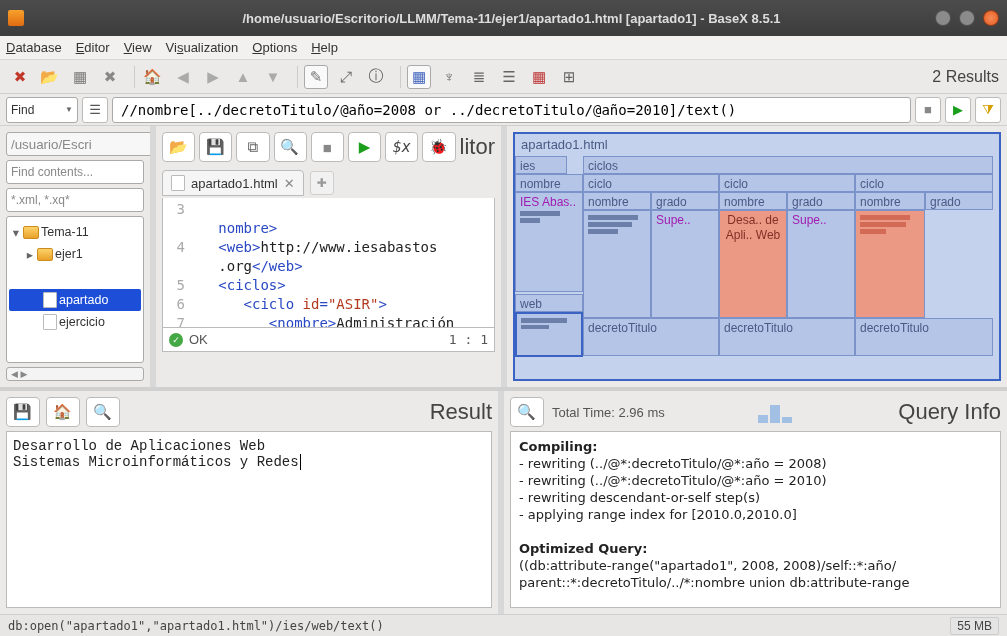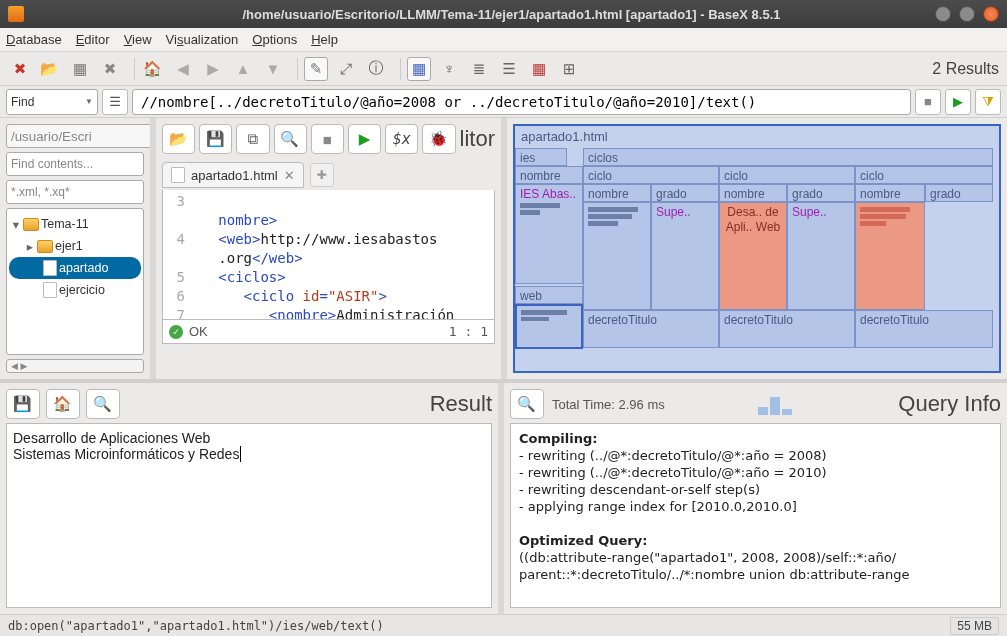--- a/index.html
+++ b/index.html
@@ -1,59 +1,59 @@
 <!DOCTYPE html>
 <html><head>
 <meta charset="utf-8">
 <style>
   * { box-sizing: border-box; margin: 0; padding: 0; }
   body { font-family: "Liberation Sans", "DejaVu Sans", sans-serif; font-size: 12px; background: #f2f1f0; color: #333; width: 1007px; height: 636px; overflow: hidden; display: flex; flex-direction: column; }
   .mono { font-family: "DejaVu Sans Mono", Consolas, monospace; }
   
-  .titlebar { background: linear-gradient(#4c4c4c, #3c3c3c); color: #ddd; height: 28px; display: flex; align-items: center; padding: 0 8px; font-weight: bold; font-size: 13px; position: relative; }
+  .titlebar { background: linear-gradient(#4c4c4c, #3c3c3c); color: #ddd; height: 36px; display: flex; align-items: center; padding: 0 8px; font-weight: bold; font-size: 13px; position: relative; }
   .titlebar-left { display:flex; gap:6px; align-items:center; }
   .title-appicon { width:16px; height:16px; background: linear-gradient(#f7a02a,#e06c12); border-radius:2px; }
   .titlebar-title { margin: 0 auto; }
   .win-controls { display:flex; gap:8px; position:absolute; right:8px; }
   .win-btn { width:16px; height:16px; border-radius:50%; border:1px solid rgba(0,0,0,.4); }
   .win-min { background:#8b8b8b; } .win-max { background:#8b8b8b; } .win-close { background: radial-gradient(#f58b57,#e65b1e); }
   
   .menubar { background:#f2f1f0; height:24px; display:flex; align-items:center; padding:0 6px; border-bottom:1px solid #d6d6d6; font-size:13px; }
   .menubar span { margin-right:14px; cursor:default; }
   .menubar span u { text-decoration: underline; }
   
   .toolbar { height:34px; background:#eceae8; border-bottom:1px solid #cfcfcf; display:flex; align-items:center; padding:0 8px; }
   .tbtn { width:24px; height:24px; margin-right:6px; border:none; background:none; display:flex; align-items:center; justify-content:center; font-size:15px; color:#555; }
   .tbtn.sel { border:1px solid #aaa; border-radius:3px; background:#f9f9f9; }
   .tsep { width:1px; height:22px; background:#ccc; margin:0 6px; }
   .results-count { margin-left:auto; font-size:16px; color:#444; }
   
   .queryrow { height:32px; display:flex; align-items:center; padding:3px 6px; background:#eceae8; border-bottom:1px solid #cfcfcf; gap:4px; }
-  .find-box { width:92px; height:26px; background:#fff; border:1px solid #aaa; border-radius:3px; display:flex; align-items:center; padding:0 4px; font-size:12px; }
+  .find-box { width:72px; height:26px; background:#fff; border:1px solid #aaa; border-radius:3px; display:flex; align-items:center; padding:0 4px; font-size:12px; }
   .find-box::after { content:"▼"; font-size:8px; margin-left:auto; color:#666; }
   .iconish { width:26px; height:26px; border:1px solid #bbb; border-radius:3px; background:#fff; display:flex; align-items:center; justify-content:center; font-size:13px; color:#555; }
   .xquery-input { flex:1; height:26px; border:1px solid #aaa; border-radius:3px; background:#fff; padding:0 8px; font-size:14px; font-family:"DejaVu Sans Mono", monospace; }
   .run-btn { color:#1b9e1b; font-weight:bold; }
   
   .main { flex:1; display:flex; flex-direction:column; overflow:hidden; }
   .split-row { display:flex; height: 265px; border-bottom:4px solid #d0d0d0; overflow:hidden; }
   .split-row2 { display:flex; flex:1; overflow:hidden; }
   .vgutter { width:6px; background:#d8d8d8; cursor:col-resize; }
   .panel { background:#eceae8; display:flex; flex-direction:column; overflow:hidden; }
   
   .nav { width:150px; padding:6px; }
   .nav-path { display:flex; gap:4px; margin-bottom:4px; }
   .nav-path input { flex:1; height:24px; border:1px solid #aaa; background:#f7f7f7; color:#888; padding:0 4px; border-radius:3px; }
   .nav-box { height:24px; border:1px solid #aaa; background:#fff; border-radius:3px; padding:0 4px; color:#888; margin-bottom:4px; display:flex; align-items:center; }
   .nav-tree { flex:1; background:#fff; border:1px solid #aaa; border-radius:3px; padding:4px 2px; overflow:hidden; font-size:12.5px; }
   .tree-row { display:flex; align-items:center; height:22px; padding-left:2px; gap:2px; }
   .tri { width:10px; text-align:center; color:#666; }
   .folder { width:16px; height:13px; background:linear-gradient(#fdd26a,#e9a12a); border:1px solid #cc8b1b; border-radius:2px; }
   .fileico { width:14px; height:16px; background:#fff; border:1px solid #bbb; border-radius:1px; }
-  .tree-sel { background:#0369a1; color:#fff; border-radius:10px; }
+  .tree-sel { background:#1d4ed8; color:#fff; border-radius:2px;margin-top:24px; }
   .nav-scroll { height:14px; border:1px solid #aaa; border-radius:3px; margin-top:4px; background:#f4f4f4; display:flex; align-items:center; justify-content:flex-start; padding:0 4px; font-size:9px; color:#888;}
   
   .editor { flex:0 0 345px; padding:6px; }
   .editor-tb { display:flex; align-items:center; gap:4px; margin-bottom:6px; }
   .btnbox { width:34px; height:30px; border:1px solid #bbb; border-radius:4px; background:#fff; display:flex; align-items:center; justify-content:center; font-size:15px; }
   .ed-title { margin-left:auto; font-size:22px; color:#444; }
   .tabbar { display:flex; align-items:center; height:30px; }
   .tab { display:flex; align-items:center; gap:6px; background:#f5f5f5; border:1px solid #bbb; border-radius:4px 4px 0 0; padding:4px 8px; font-size:13px; }
   .tab .close { color:#888; font-size:13px; }
   .tab-add { width:24px; height:24px; border:1px solid #cfcfcf; border-radius:3px; margin-left:6px; display:flex; align-items:center; justify-content:center; color:#999; background:#f1f1f1; }
@@ -72,21 +72,21 @@
   
   .cell { position:absolute; border:1px solid #7b93c9; background:#b4c5e8; color:#4a5a85; font-size:12px; padding:2px 4px; overflow:hidden; }
   .hl-blue { color:#a21caf; font-weight:500; }
   .cell-salmon { background:#eb9984; color:#823126; }
   .bar-dark { display:block; background:#6b7fa8; height:5px; margin-top:2px; }
   .bar-salmon { background:#d26a56; }
   
   .result-panel { flex:0 0 498px; padding:6px; display:flex; flex-direction:column; }
   .panel-tb { display:flex; align-items:center; gap:6px; margin-bottom:4px; }
   .panel-title { margin-left:auto; font-size:22px; color:#444; }
-  .result-text { flex:1; background:#fff; border:1px solid #bbb; padding:6px; font-size:14px; font-family:Liberation Sans, sans-serif; white-space:pre; color:#222; position:relative; }
+  .result-text { flex:1; background:#fff; border:1px solid #bbb; padding:6px; font-size:14px; font-family:Liberation Mono, monospace; white-space:pre; color:#222; position:relative; }
   .caret { display:inline-block; width:1px; height:16px; background:#000; vertical-align:text-bottom; margin-left:1px; }
   .info-panel { flex:1; padding:6px; display:flex; flex-direction:column; }
   .info-head { display:flex; align-items:center; gap:8px; margin-bottom:4px; }
   .minichart { width:40px; height:22px; display:flex; align-items:flex-end; gap:2px; margin-left:auto; margin-right:8px; }
   .minichart span { display:block; background:#a2c0e4; width:10px; }
   .info-text { flex:1; background:#fff; border:1px solid #bbb; padding:6px 8px; font-size:13px; font-family:"DejaVu Sans", sans-serif; color:#222; overflow:hidden; line-height:17px; }
   .info-text b { font-weight:bold; }
   
   .statusbar { height:22px; background:#e8e6e4; border-top:1px solid #cfcfcf; display:flex; align-items:center; padding:0 8px; font-size:12px; color:#444; }
   .statusbar .mem { margin-left:auto; background:#e4e4e4; border:1px solid #ccc; padding:1px 6px; border-radius:2px; }

